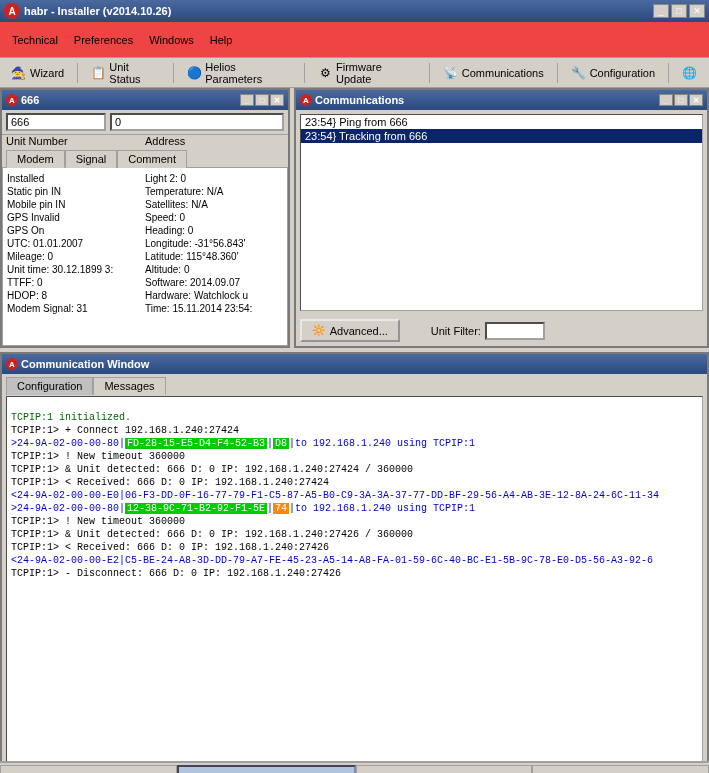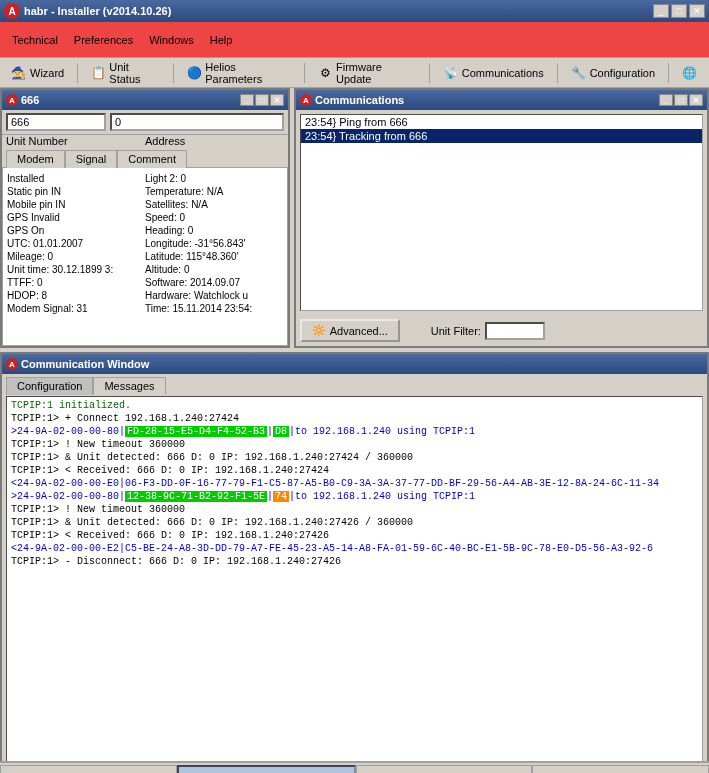--- a/index.html
+++ b/index.html
@@ -295,21 +295,21 @@
       background: #d4d0c8;
       border-bottom: 1px solid #d4d0c8;
       z-index: 2;
     }
     .comm-log {
       flex: 1;
       background: white;
       border: 1px inset #a0a0a0;
       margin: 2px 4px 4px 4px;
       overflow-y: auto;
-      padding: 2px 4px;
+      padding: 14px 4px;
       font-size: 10px;
       font-family: 'Courier New', monospace;
       min-height: 0;
     }
     .log-line { line-height: 13px; white-space: nowrap; }
     .log-green { color: #006600; }
     .log-blue { color: #0000cc; }
     .log-default { color: #000; }
 
     

